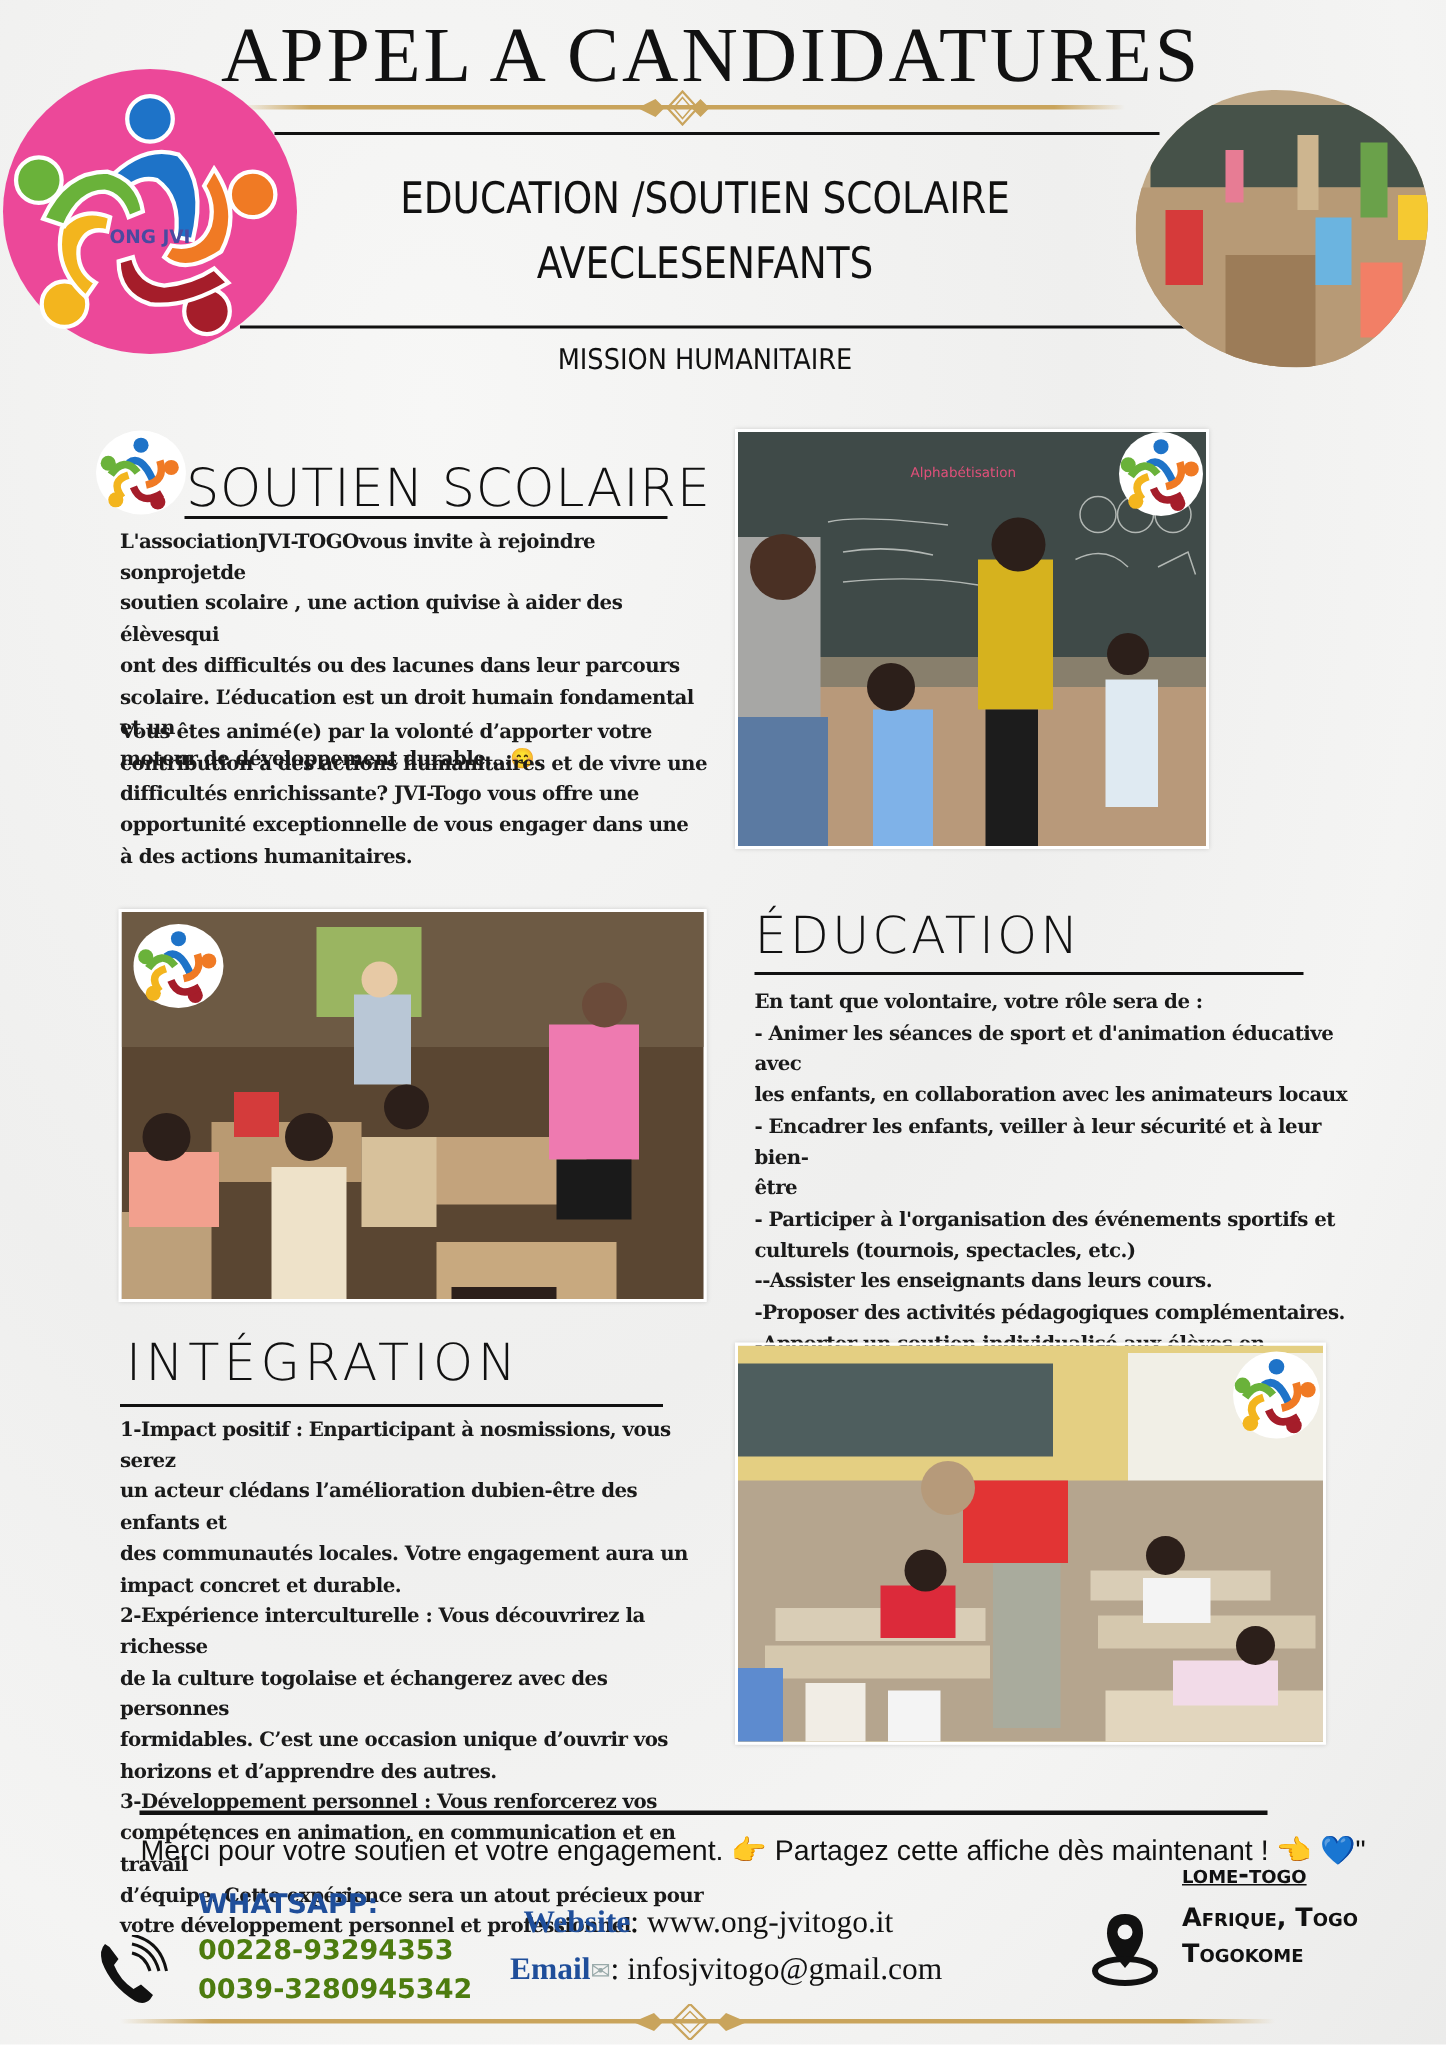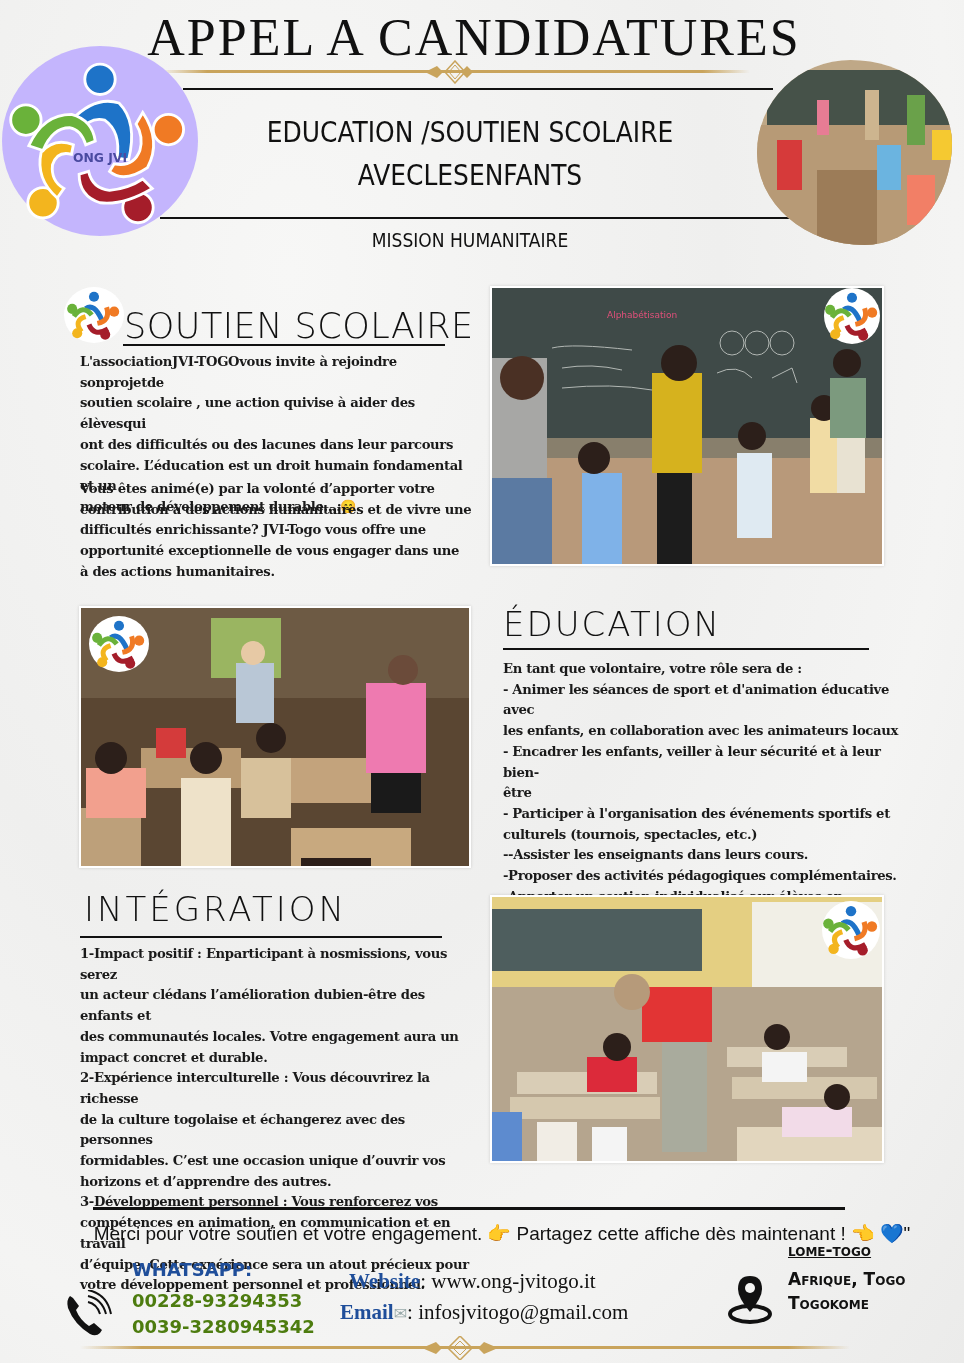--- a/index.html
+++ b/index.html
@@ -25,21 +25,21 @@
     font-family: "DejaVu Sans", sans-serif; font-size: 29px; line-height: 44px; color: #111;
     transform: scaleX(0.86); transform-origin: center;
   }
   .mission {
     left: 280px; width: 380px; top: 229px; text-align: center;
     font-family: "DejaVu Sans", sans-serif; font-size: 19px; color: #111;
     transform: scaleX(0.9);
   }
 
   
-  .logo-wrap { border-radius: 50%; background: #c4b5fd; }
+  .logo-wrap { border-radius: 50%; background: #ec4899; }
   .logo-wrap svg { display: block; }
 
   
   .sec-heading {
     font-family: "DejaVu Sans", sans-serif; font-weight: 300; color: #111; letter-spacing: 1px;
   }
   .body-text {
     font-family: "DejaVu Serif", serif; font-weight: bold; font-size: 13.2px; line-height: 20.7px;
     color: #1a1a1a; letter-spacing: -0.35px;
   }
@@ -141,21 +141,21 @@
 </div>
 
 <div class="abs body-text" style="left:80px; top:479px; width:400px;">
   <div>Vous êtes animé(e) par la volonté d’apporter votre</div>
   <div>contribution à des actions humanitaires et de vivre une</div>
   <div>difficultés enrichissante? JVI-Togo vous offre une</div>
   <div>opportunité exceptionnelle de vous engager dans une</div>
   <div>à des actions humanitaires.</div>
 </div>
 
-<div class="abs photo" style="left:490px; top:286px; width:394px; height:280px;">
+<div class="abs photo" style="left:490px; top:286px; width:316px; height:280px;">
   <svg width="394" height="280" viewBox="0 0 394 280">
     <rect width="394" height="280" fill="#b8997a"></rect>
     <rect x="0" y="0" width="394" height="170" fill="#3f4a48"></rect>
     <rect x="0" y="150" width="394" height="20" fill="#a8967c" opacity="0.7"></rect>
     <text x="115" y="30" font-size="9" fill="#e0507a" font-family="DejaVu Sans, sans-serif">Alphabétisation</text>
     <g stroke="#cfd3cf" stroke-width="1" fill="none" opacity="0.8">
       <path d="M60 60 Q80 55 140 62"></path>
         <path d="M70 80 Q100 75 130 82"></path>
         <path d="M70 100 Q120 95 160 102"></path>
       <circle cx="240" cy="55" r="12"></circle>

